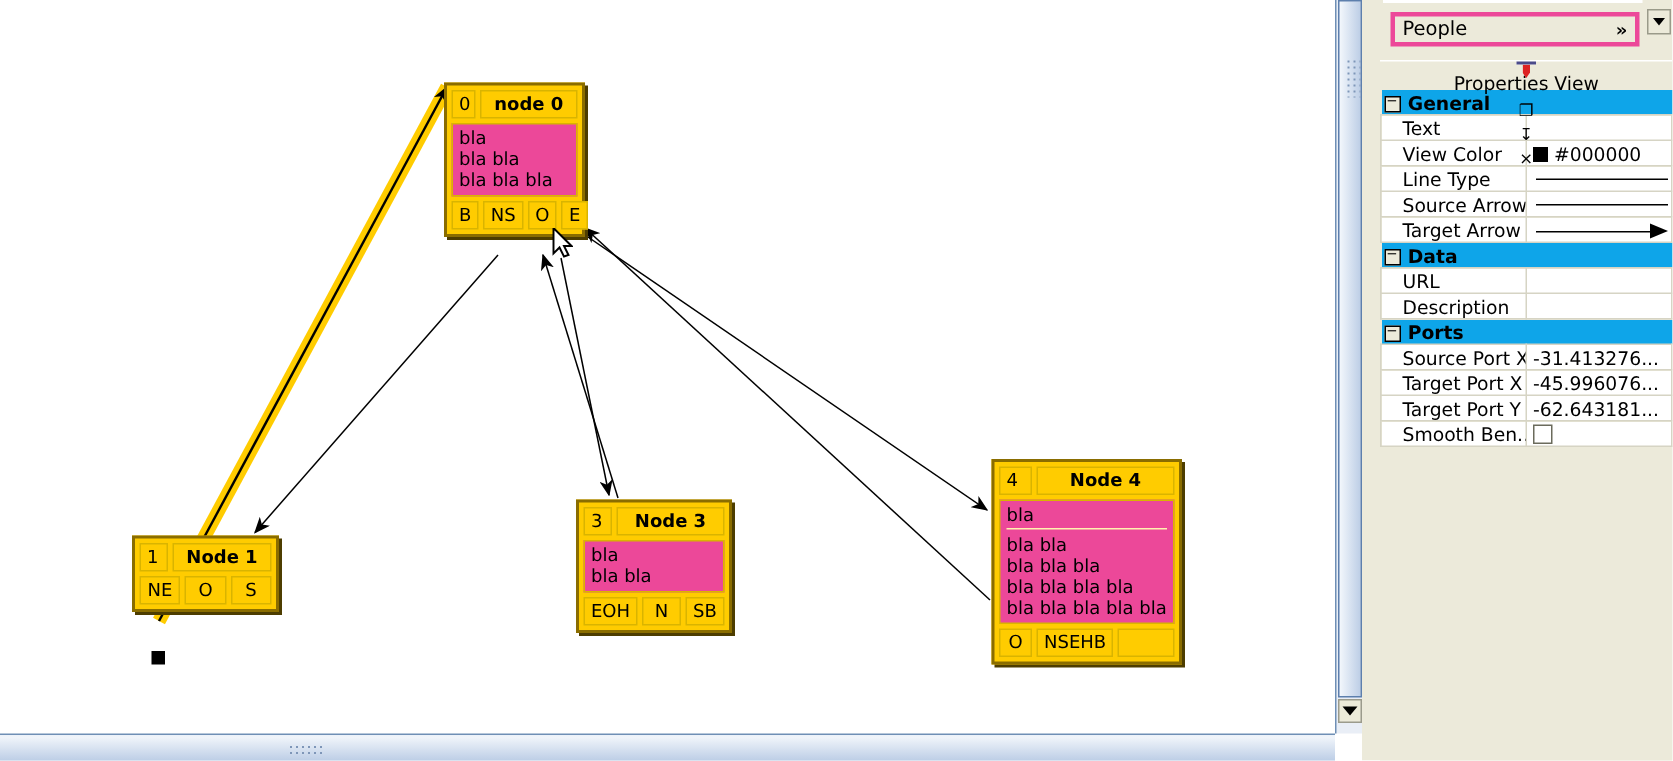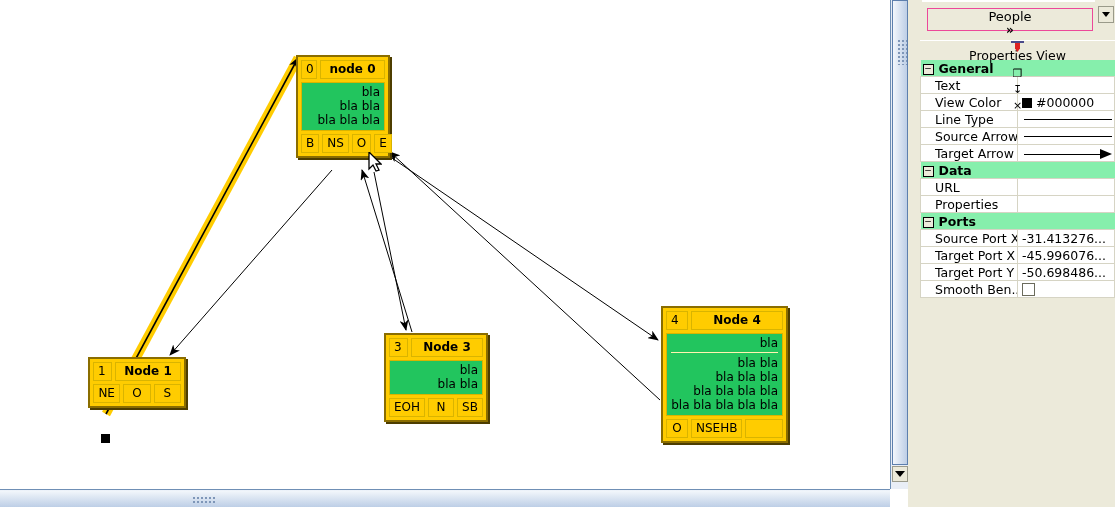--- a/index.html
+++ b/index.html
@@ -33,24 +33,24 @@
     box-sizing:border-box;
     padding:1px 4px;
     font-size:12px;
     line-height:15px;
     white-space:nowrap;
   }
   .cell.idx{width:19px;text-align:left;}
   .cell.name{flex:1;font-weight:bold;text-align:center;}
   .body{
     border:1px solid #d9b400;
-    background:#22c55e;
+    background:#ec4899;
     padding:2px 4px 3px 4px;
     margin-bottom:3px;
-    font-size:12px;line-height:14px;text-align:right;
+    font-size:12px;line-height:14px;
   }
   .body .sep{
     border-bottom:1px solid #fff3b0;
     margin:2px 0 3px 0;height:0;
   }
   .ports{display:flex;gap:3px;}
   .ports .cell{flex:1;text-align:center;}
 
   #node0{left:296px;top:55px;width:94px;}
   #node0 .cell.idx{width:16px;}
@@ -118,24 +118,24 @@
   #right{
     position:absolute;left:920px;top:0;width:195px;height:507px;
     background:#ECEADA;
   }
   #combo-wrap{
     position:absolute;left:2px;top:0;width:173px;height:31px;
     background:#ECEADA;border-top:2px solid #fff;
   }
   #combo{
     position:absolute;left:5px;top:6px;width:166px;height:23px;
-    background:#ECEADA;border:1px solid #ec4899;
+    background:#ECEADA;border:3px solid #ec4899;
     box-sizing:border-box;
     display:flex;align-items:center;justify-content:space-between;
-    padding:0 5px;font-size:13px;flex-direction:column;
+    padding:0 5px;font-size:13px;
   }
   #combo .chev{font-size:12px;line-height:12px;font-weight:bold;}
   #combo-arrow{
     position:absolute;left:1098px;top:6px;width:16px;height:17px;
     background:#ECEADA;border:1px solid #9a9a8a;box-sizing:border-box;
     display:flex;align-items:center;justify-content:center;
   }
   #combo-arrow .tri{
     width:0;height:0;border-left:4px solid transparent;
     border-right:4px solid transparent;border-top:5px solid #000;
@@ -160,21 +160,21 @@
     content:"";position:absolute;left:3px;top:1px;width:5px;height:9px;
     background:#d22; clip-path:polygon(0 0,100% 0,100% 60%,50% 100%,0 60%);
   }
 
   table.props{border-collapse:collapse;width:195px;table-layout:fixed;}
   table.props td{
     font-size:12.5px;line-height:15px;height:16px;
     padding:0 0 0 2px;vertical-align:middle;
     overflow:hidden;white-space:nowrap;
   }
-  tr.grp td{font-weight:bold;background:#86efac;border:0;padding-left:2px;margin-top:48px;}
+  tr.grp td{font-weight:bold;background:#0ea5e9;border:0;padding-left:2px;margin-top:48px;}
   tr.grp .exp{
     display:inline-block;width:9px;height:9px;border:1px solid #000;
     background:#ECEADA;font-size:9px;line-height:7px;text-align:center;
     margin-right:5px;vertical-align:middle;font-weight:normal;
   }
   tr.row td.k{
     width:102px;background:#fff;border:1px solid #d6d4c4;
     border-right:1px solid #d6d4c4;padding-left:14px;
   }
   tr.row td.v{
@@ -366,40 +366,40 @@
         <tr class="grp">
           <td colspan="2">
             <span class="exp">−</span><span>Data</span>
           </td>
         </tr>
         <tr class="row">
           <td class="k">URL</td>
           <td class="v"></td>
         </tr>
         <tr class="row">
-          <td class="k">Properties</td>
+          <td class="k">Description</td>
           <td class="v"></td>
         </tr>
 
         <tr class="grp">
           <td colspan="2">
             <span class="exp">−</span><span>Ports</span>
           </td>
         </tr>
         <tr class="row">
           <td class="k">Source Port X</td>
           <td class="v">-31.413276...</td>
         </tr>
         <tr class="row">
           <td class="k">Target Port X</td>
           <td class="v">-45.996076...</td>
         </tr>
         <tr class="row">
           <td class="k">Target Port Y</td>
-          <td class="v">-50.698486...</td>
+          <td class="v">-62.643181...</td>
         </tr>
 
         <tr class="row">
           <td class="k">Smooth Ben...</td>
           <td class="v">
             <span class="chk"></span>
           </td>
         </tr>
       </tbody>
     </table>

